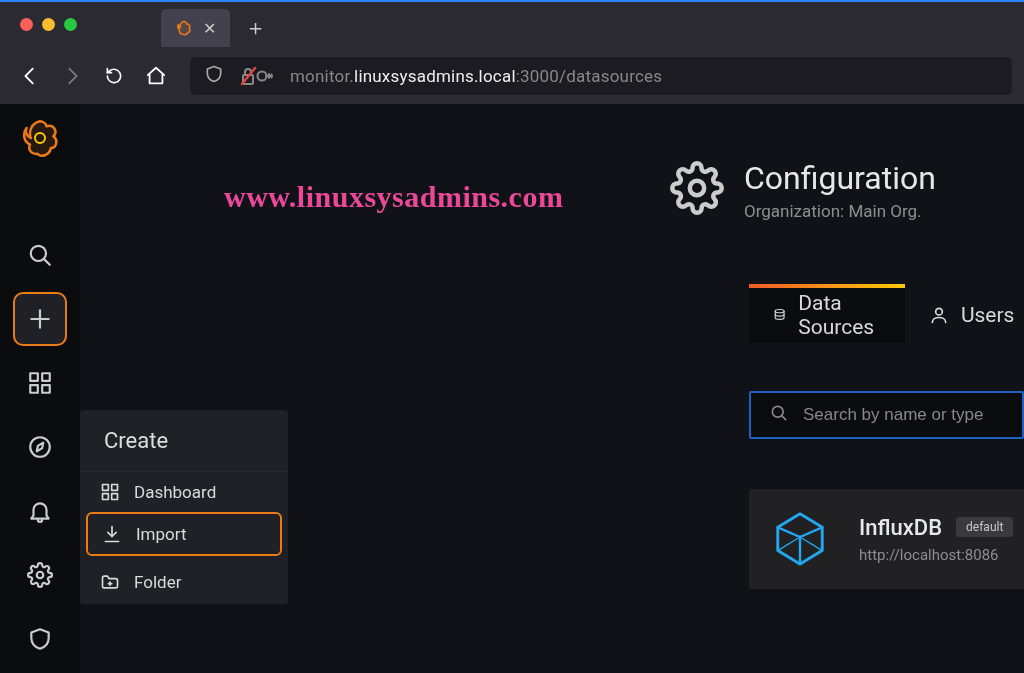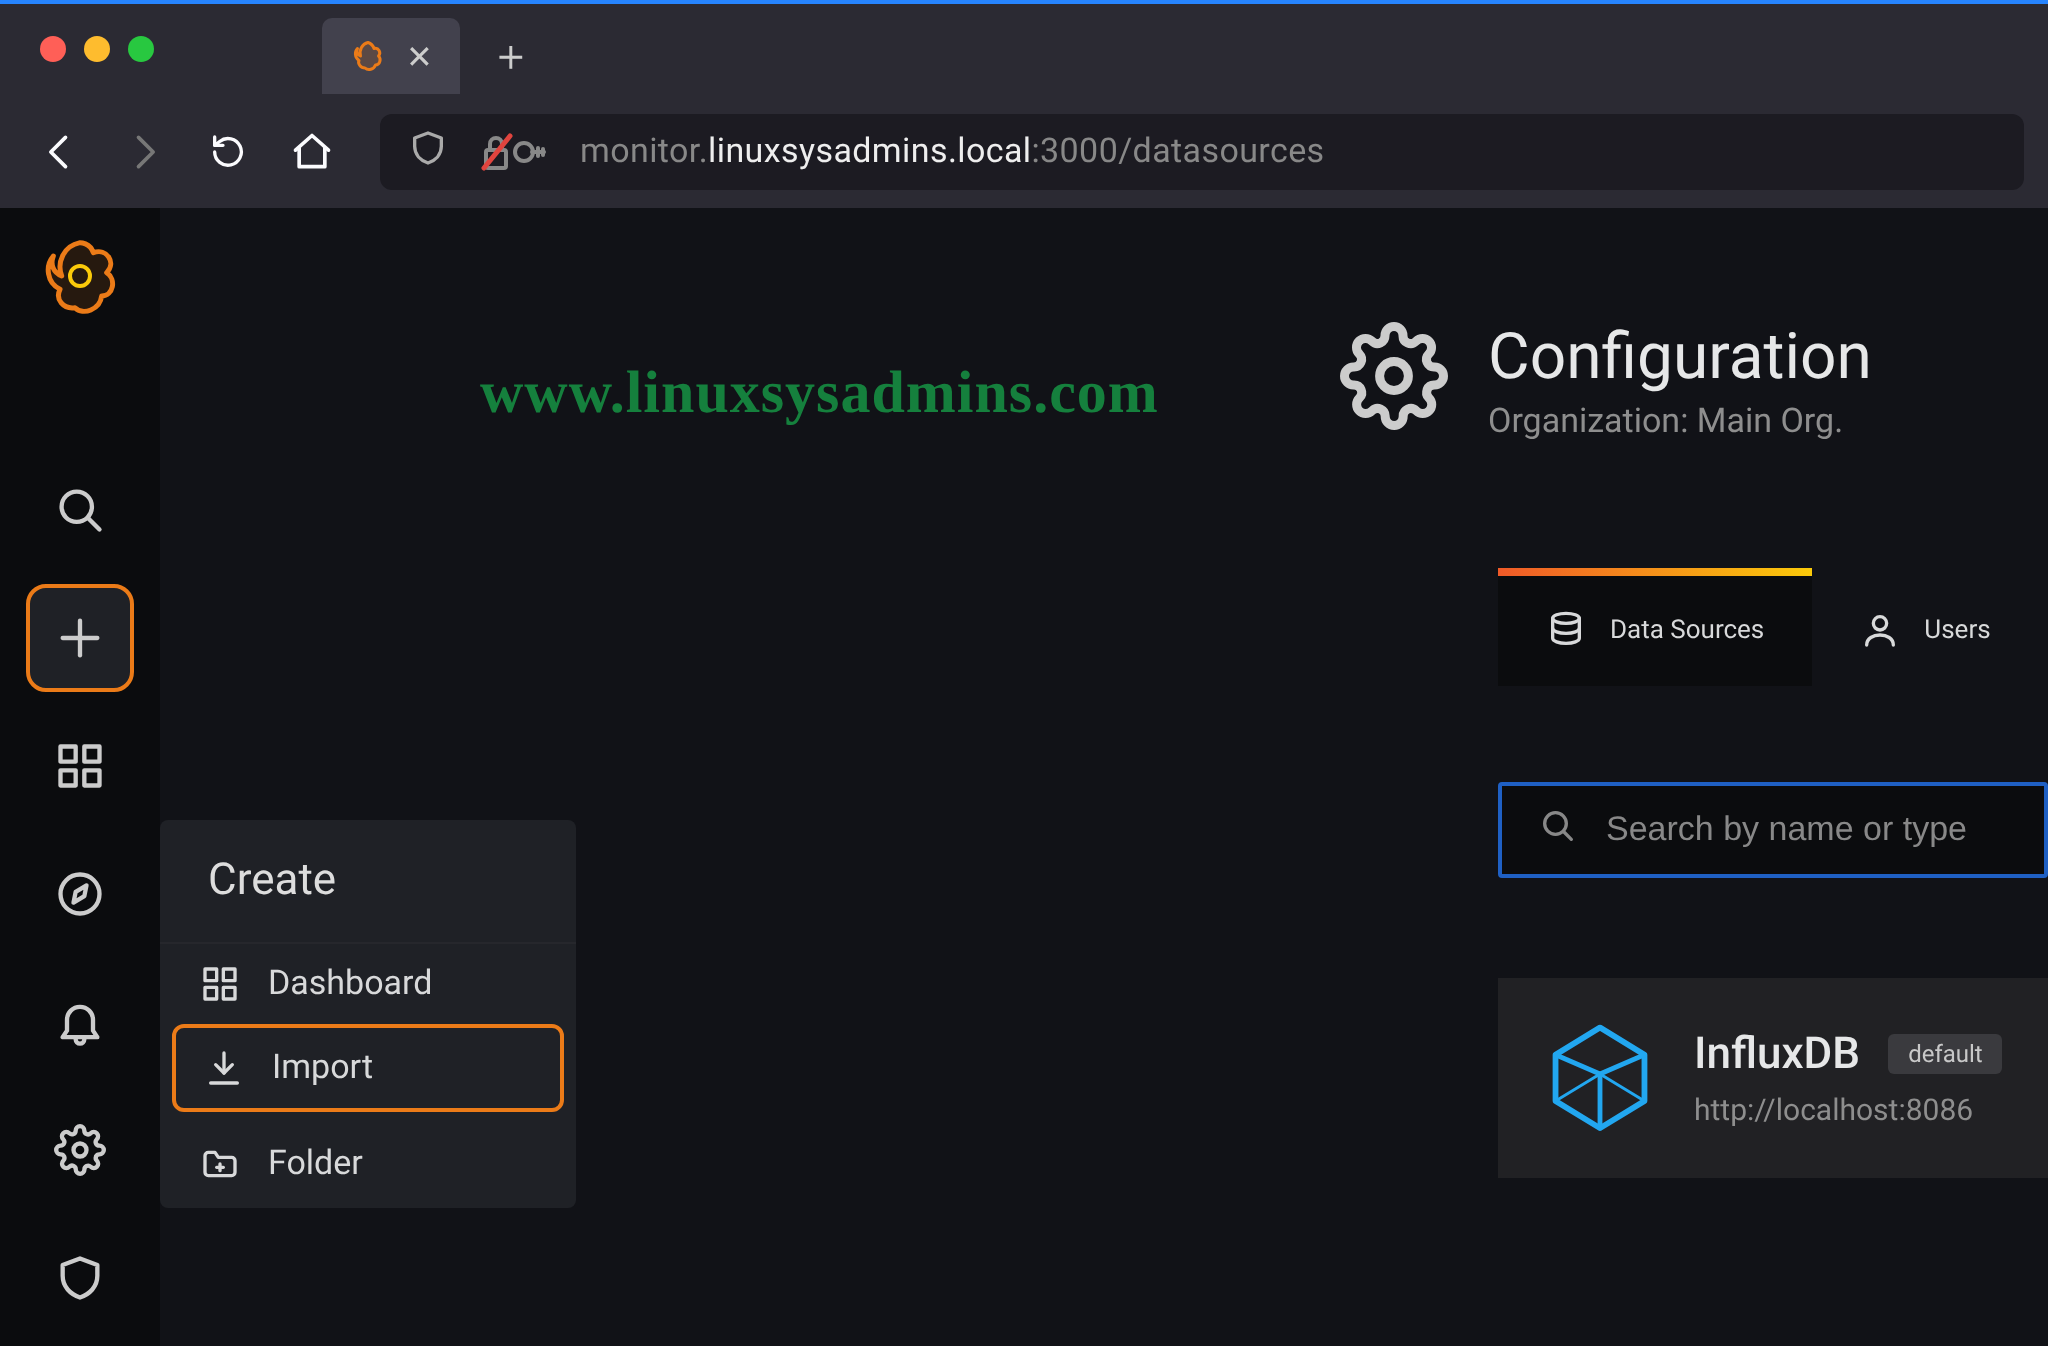--- a/index.html
+++ b/index.html
@@ -38,39 +38,39 @@
 
   
   .flyout { position: absolute; left: 80px; top: 306px; width: 208px; background: #1f2126; border-radius: 4px; padding-bottom: 2px; z-index: 5; }
   .flyout-header { padding: 18px 20px 18px 24px; font-size: 22px; color:#ddd; border-bottom: 1px solid rgba(255,255,255,0.03); }
   .flyout-item { display:flex; align-items:center; gap:14px; padding: 10px 20px 10px 20px; font-size:17px; color:#d8d9da; }
   .flyout-item svg { width:20px; height:20px; stroke: currentColor; }
   .flyout-item.highlight { border: 2px solid #eb7b18; border-radius: 6px; margin: 0 6px 6px 6px; padding-left: 14px; }
 
   
   .main { flex:1; background:#111217; padding-left: 6px; position: relative; overflow: hidden; }
-  .watermark { position:absolute; left:160px; top:76px; font-family: "Comic Sans MS", cursive; font-size: 30px; font-weight: bold; color: #15803d; letter-spacing: .5px; }
+  .watermark { position:absolute; left:144px; top:76px; font-family: "Comic Sans MS", cursive; font-size: 30px; font-weight: bold; color: #ec4899; letter-spacing: .5px; }
   .page-header { position:absolute; left:590px; top:55px; display:flex; align-items:center; gap:20px; }
   .gear-big svg { width:54px; height:54px; stroke:#ccc; }
   .page-title { font-size:32px; color:#e6e7e8; }
   .page-sub { font-size:17px; color:#8e8e8e; margin-top:4px; }
 
   .tabs-bar { position:absolute; left:669px; top:183px; display:flex; height:56px; }
-  .tab-btn { display:flex; align-items:center; gap:12px; padding: 0 24px; font-size:13px; color:#d8d9da; position:relative; }
+  .tab-btn { display:flex; align-items:center; gap:12px; padding: 0 24px; font-size:21px; color:#d8d9da; position:relative; }
   .tab-btn.active::before { content:""; position:absolute; top:-3px; left:0; right:0; height:4px; background: linear-gradient(90deg,#f05a28,#fbca0a); }
   .tab-btn.active { background:#0b0c0e; }
   .tab-btn svg { width:20px; height:20px; stroke: currentColor; }
 
   .search-wrap { position:absolute; left:669px; top:287px; right: 0; }
   .search-box { height:48px; border:2px solid #1f60c4; background:#0b0c0e; display:flex; align-items:center; padding:0 18px; gap:14px; border-radius:2px; }
   .search-box input { flex:1; background:transparent; border:none; outline:none; color:#ccc; font-size:17px; }
   .search-box input::placeholder { color:#888; }
   .search-icon svg { width:20px; height:20px; stroke:#888; }
 
-  .ds-card { position:absolute; left:669px; top:385px; right:0; height:100px; background:#212124; display:flex; align-items:center; padding: 0 22px; gap:18px; }
+  .ds-card { position:absolute; left:669px; top:385px; right:0; height:100px; background:#212124; display:flex; align-items:center; padding: 0 22px; gap:30px; }
   .ds-icon svg { width:58px; height:58px; }
   .ds-meta .name-row { display:flex; align-items:center; gap:14px; }
   .ds-name { font-size:22px; color:#e6e7e8; font-weight:500; }
   .badge { background:#3a3a3e; color:#c8c8c8; font-size:12px; padding:3px 10px; border-radius:3px; }
   .ds-url { font-size:15px; color:#8e8e8e; margin-top:6px; }
 
   svg { fill:none; stroke-width:2; stroke-linecap:round; stroke-linejoin:round; }
 </style>
 </head>
 <body>

